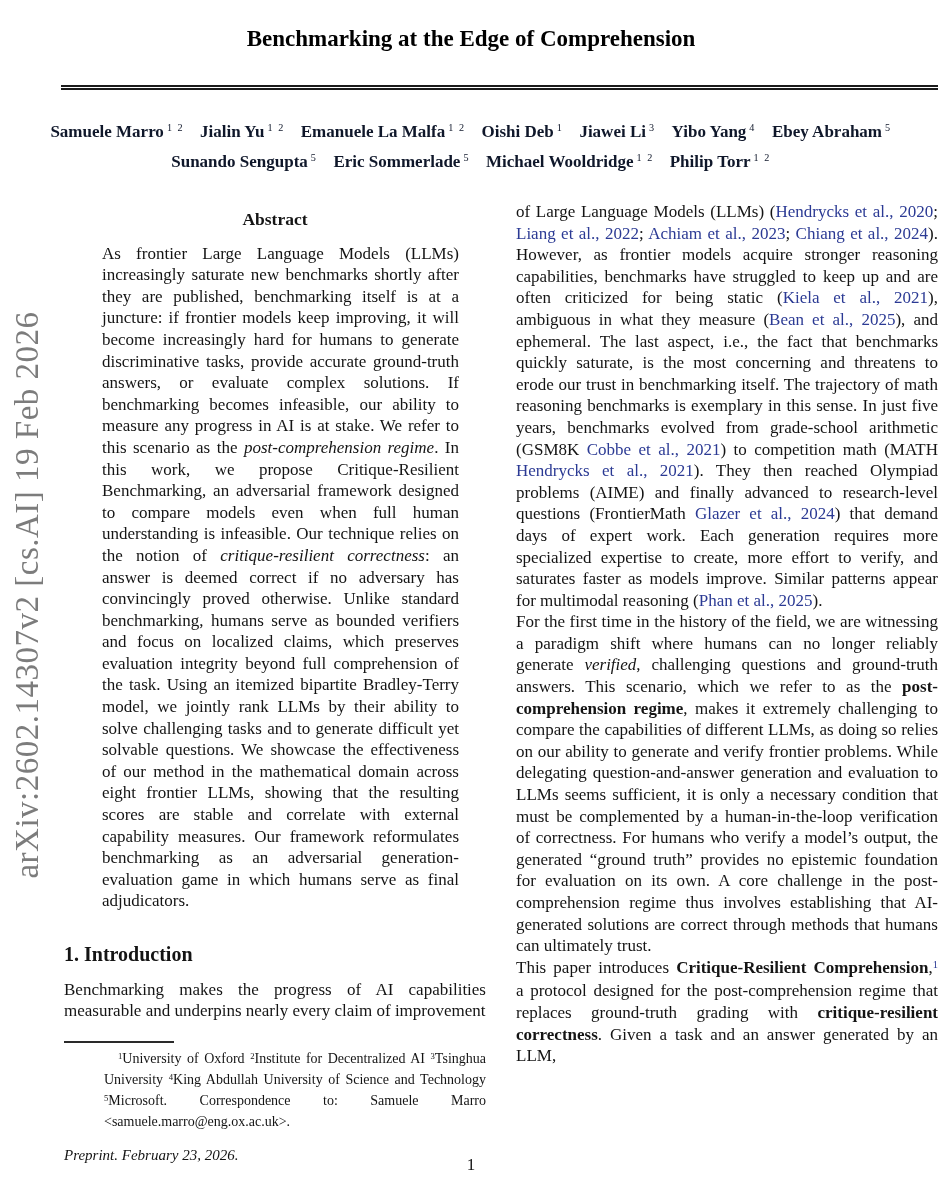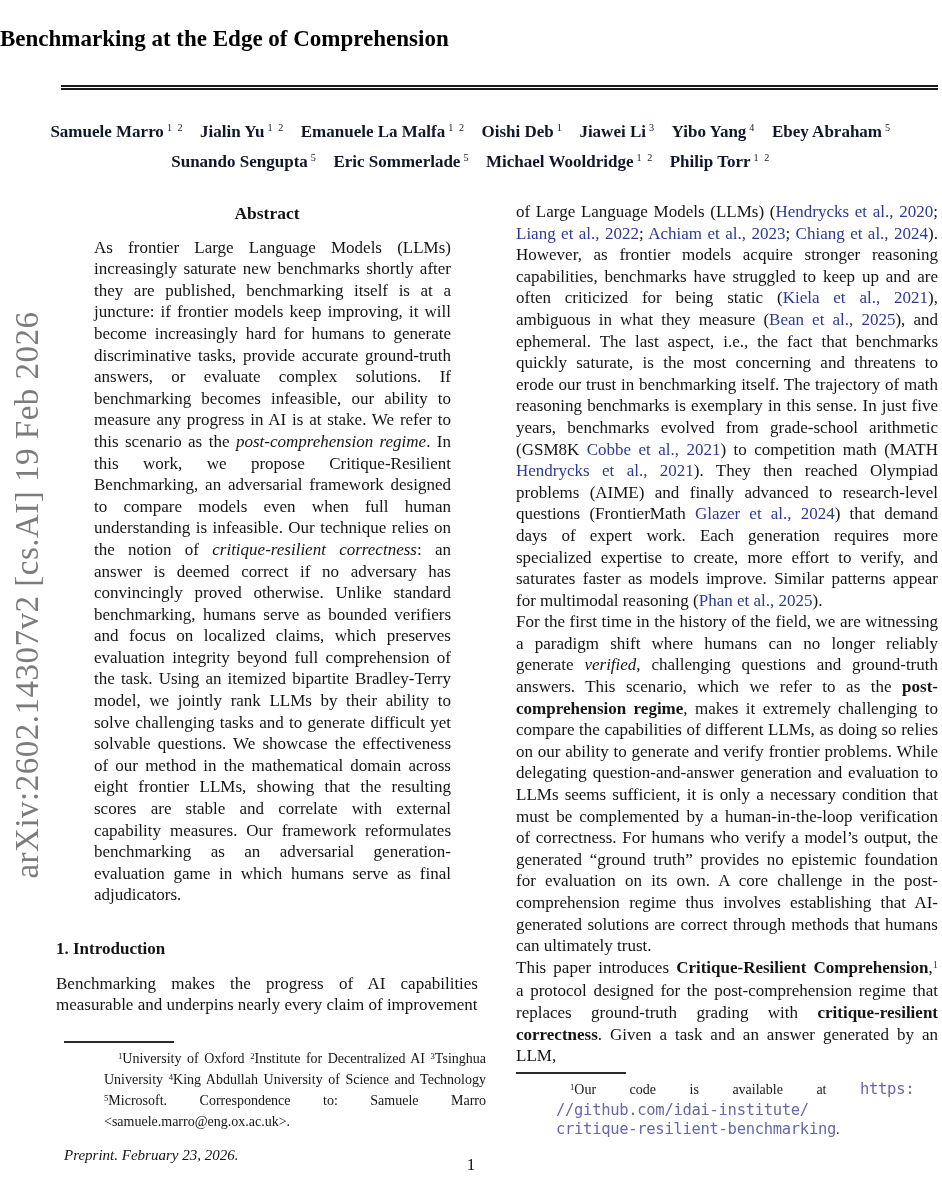--- a/index.html
+++ b/index.html
@@ -14,42 +14,42 @@
     font-family:"Liberation Serif",serif;color:var(--ink);
     overflow:hidden;
   }
   .watermark{
     position:absolute;left:27px;top:595px;
     transform:translate(-50%,-50%) rotate(-90deg);
     white-space:nowrap;font-size:33px;color:var(--wm);letter-spacing:0.5px;
   }
   .title{
     position:absolute;top:26px;left:0;width:942px;margin:0;
-    font-size:23px;font-weight:700;color:#000;
+    text-align:center;font-size:23px;font-weight:700;color:#000;
   }
   .title-rule{
     position:absolute;top:85px;left:61px;width:877px;height:1px;
     border-top:2px solid #1a1a1a;border-bottom:2px solid #1a1a1a;background:#fff;
   }
   .authors{
     position:absolute;top:118px;left:0;width:942px;
     text-align:center;font-size:17px;line-height:28px;color:#0f172a;
   }
   .author{margin:0 8px;white-space:nowrap;}
   .author-name{font-weight:700;}
   .author-sup{font-weight:400;font-size:60%;position:relative;top:-0.55em;margin-left:3px;letter-spacing:1.5px;}
   .col{
     position:absolute;top:201px;width:422px;
     text-align:justify;font-size:17px;line-height:21.6px;
   }
-  .col-left{left:56px;}
+  .col-left{left:64px;margin-top:6px;}
   .col-right{left:516px;}
   .abs-heading{text-align:center;font-size:17.5px;font-weight:700;margin:2px 0 12px 0;}
   .abs-body{margin:0 27px 0 38px;}
-  .sec-heading{font-size:17px;font-weight:700;text-align:left;margin:32px 0 13px 0;}
+  .sec-heading{font-size:20px;font-weight:700;text-align:left;margin:32px 0 13px 0;}
   .par{margin:0;}
   .par + .par{}
   .footnote-left{position:absolute;left:64px;top:1041px;width:422px;}
   .footnote-right{position:absolute;left:516px;top:1072px;width:422px;}
   .footnote-rule{width:110px;border-top:2px solid #2a2a2a;margin-bottom:6px;}
   .footnote-text{font-size:14px;line-height:19px;text-align:justify;text-indent:14px;margin-left:40px;}
   .preprint{font-style:italic;font-size:15px;margin-top:16px;text-indent:0;}
   .page-number{position:absolute;top:1155px;left:0;width:942px;text-align:center;font-size:17px;}
   
   .sg-i{font-style:italic;}
@@ -87,20 +87,16 @@
     <div class="par"><span>For the first time in the history of the field, we are witnessing a paradigm shift where humans can no longer reliably generate </span><span class="sg-i">verified</span><span>, challenging questions and ground-truth answers. This scenario, which we refer to as the </span><span class="sg-b">post-comprehension regime</span><span>, makes it extremely challenging to compare the capabilities of different LLMs, as doing so relies on our ability to generate and verify frontier problems. While delegating question-and-answer generation and evaluation to LLMs seems sufficient, it is only a necessary condition that must be complemented by a human-in-the-loop verification of correctness. For humans who verify a model’s output, the generated “ground truth” provides no epistemic foundation for evaluation on its own. A core challenge in the post-comprehension regime thus involves establishing that AI-generated solutions are correct through methods that humans can ultimately trust.</span></div>
     <div class="par"><span>This paper introduces </span><span class="sg-b">Critique-Resilient Comprehension</span><span>,</span><span class="sg-sup sg-c">1</span><span> a protocol designed for the post-comprehension regime that replaces ground-truth grading with </span><span class="sg-b">critique-resilient correctness</span><span>. Given a task and an answer generated by an LLM,</span></div>
   </div>
 
   <div class="footnote-left">
     <div class="footnote-rule"></div>
     <div class="footnote-text"><span class="sg-sup">1</span><span>University of Oxford </span><span class="sg-sup">2</span><span>Institute for Decentralized AI </span><span class="sg-sup">3</span><span>Tsinghua University </span><span class="sg-sup">4</span><span>King Abdullah University of Science and Technology </span><span class="sg-sup">5</span><span>Microsoft. Correspondence to: Samuele Marro &lt;samuele.marro@eng.ox.ac.uk&gt;.</span></div>
     <div class="preprint">Preprint. February 23, 2026.</div>
   </div>
 
-  <div class="footnote-right">
-    <div class="footnote-rule"></div>
-    <div class="footnote-text"><span class="sg-sup">1</span><span class="sg-spread">Our code is available at </span><span class="sg-m">https:</span><br><span class="sg-m">//github.com/idai-institute/</span><br><span class="sg-m">critique-resilient-benchmarking</span><span>.</span></div>
-  </div>
 
   <div class="page-number">1</div>
 
 </div>
 
 </body></html>

